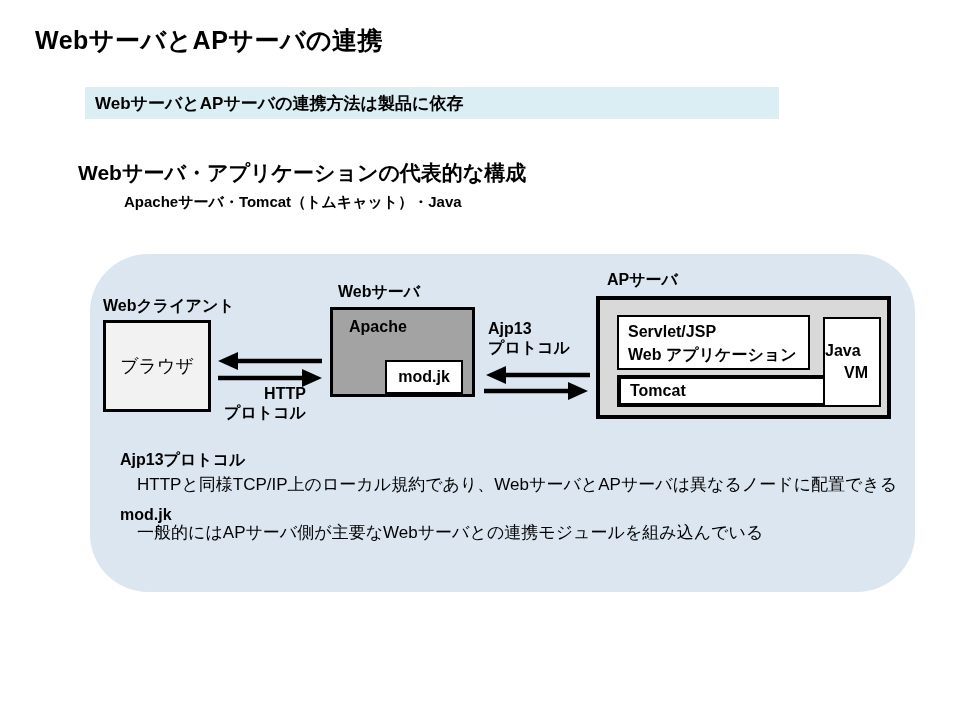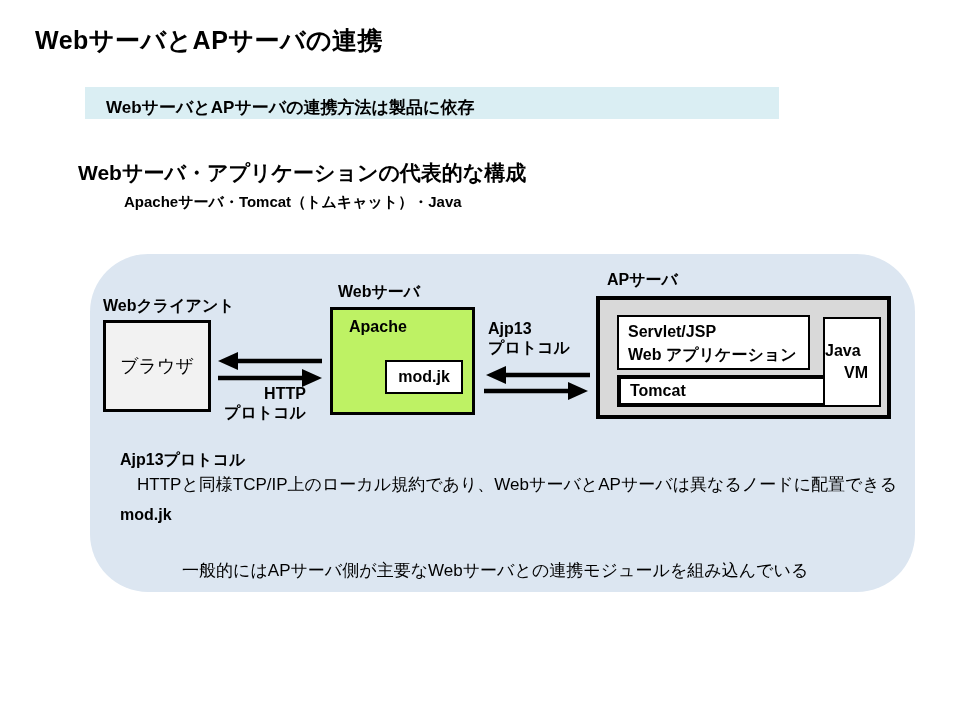--- a/index.html
+++ b/index.html
@@ -4,36 +4,36 @@
 <style>
   * { margin:0; padding:0; box-sizing:border-box; }
   body { background:#ffffff; font-family:"Liberation Sans","DejaVu Sans",sans-serif; }
   .slide { position:relative; width:960px; height:720px; background:#ffffff; overflow:hidden; color:#000; }
 
   .abs { position:absolute; }
 
   .slide-title { left:35px; top:24px; font-size:25px; font-weight:bold; letter-spacing:0.5px; }
 
   .highlight-bar { left:85px; top:87px; width:694px; height:32px; background:#daeef3;
-                   display:flex; align-items:flex-end; padding-left:21px; }
+                   display:flex; align-items:center; padding-left:10px; }
   .highlight-text { font-size:17px; font-weight:bold; }
 
   .section-heading { left:78px; top:159px; font-size:21px; font-weight:bold; }
   .section-subheading { left:124px; top:193px; font-size:15px; font-weight:bold; }
 
   .diagram-panel { left:90px; top:254px; width:825px; height:338px;
                    background:#dce6f1; border-radius:58px; }
 
   .node-label { font-size:16px; font-weight:bold; }
 
   .browser-box { left:103px; top:320px; width:108px; height:92px; background:#f2f2f2;
                  border:3px solid #000; display:flex; align-items:center; justify-content:center;
                  font-size:18px; }
 
-  .apache-box { left:330px; top:307px; width:145px; height:108px; background:#bef264;
+  .apache-box { left:330px; top:307px; width:145px; height:90px; background:#a3a3a3;
                 border:3px solid #000; }
   .apache-label { position:absolute; left:16px; top:8px; font-size:16px; font-weight:bold; }
   .modjk-box { position:absolute; left:52px; top:50px; width:78px; height:34px; background:#ffffff;
                border:2px solid #000; display:flex; align-items:center; justify-content:center;
                font-size:16px; font-weight:bold; }
 
   .ap-box { left:596px; top:296px; width:295px; height:123px; background:#d9d9d9;
             border:4px solid #000; }
   .servlet-box { position:absolute; left:17px; top:15px; width:193px; height:55px; background:#ffffff;
                  border:2px solid #000; display:flex; flex-direction:column; justify-content:center;
@@ -122,15 +122,15 @@
     <div>プロトコル</div>
   </div>
   <div class="abs protocol-label" style="left:488px; top:319px;">
     <div>Ajp13</div>
     <div>プロトコル</div>
   </div>
 
   <div class="abs note-term" style="left:120px; top:450px;">Ajp13プロトコル</div>
   <div class="abs note-desc" style="left:137px; top:473px;">HTTPと同様TCP/IP上のローカル規約であり、WebサーバとAPサーバは異なるノードに配置できる</div>
   <div class="abs note-term" style="left:120px; top:506px;">mod.jk</div>
-  <div class="abs note-desc" style="left:137px; top:559px;margin-left:45px;">一般的にはAPサーバ側が主要なWebサーバとの連携モジュールを組み込んでいる</div>
+  <div class="abs note-desc" style="left:137px; top:521px;">一般的にはAPサーバ側が主要なWebサーバとの連携モジュールを組み込んでいる</div>
 
 </div>
 
 </body></html>

